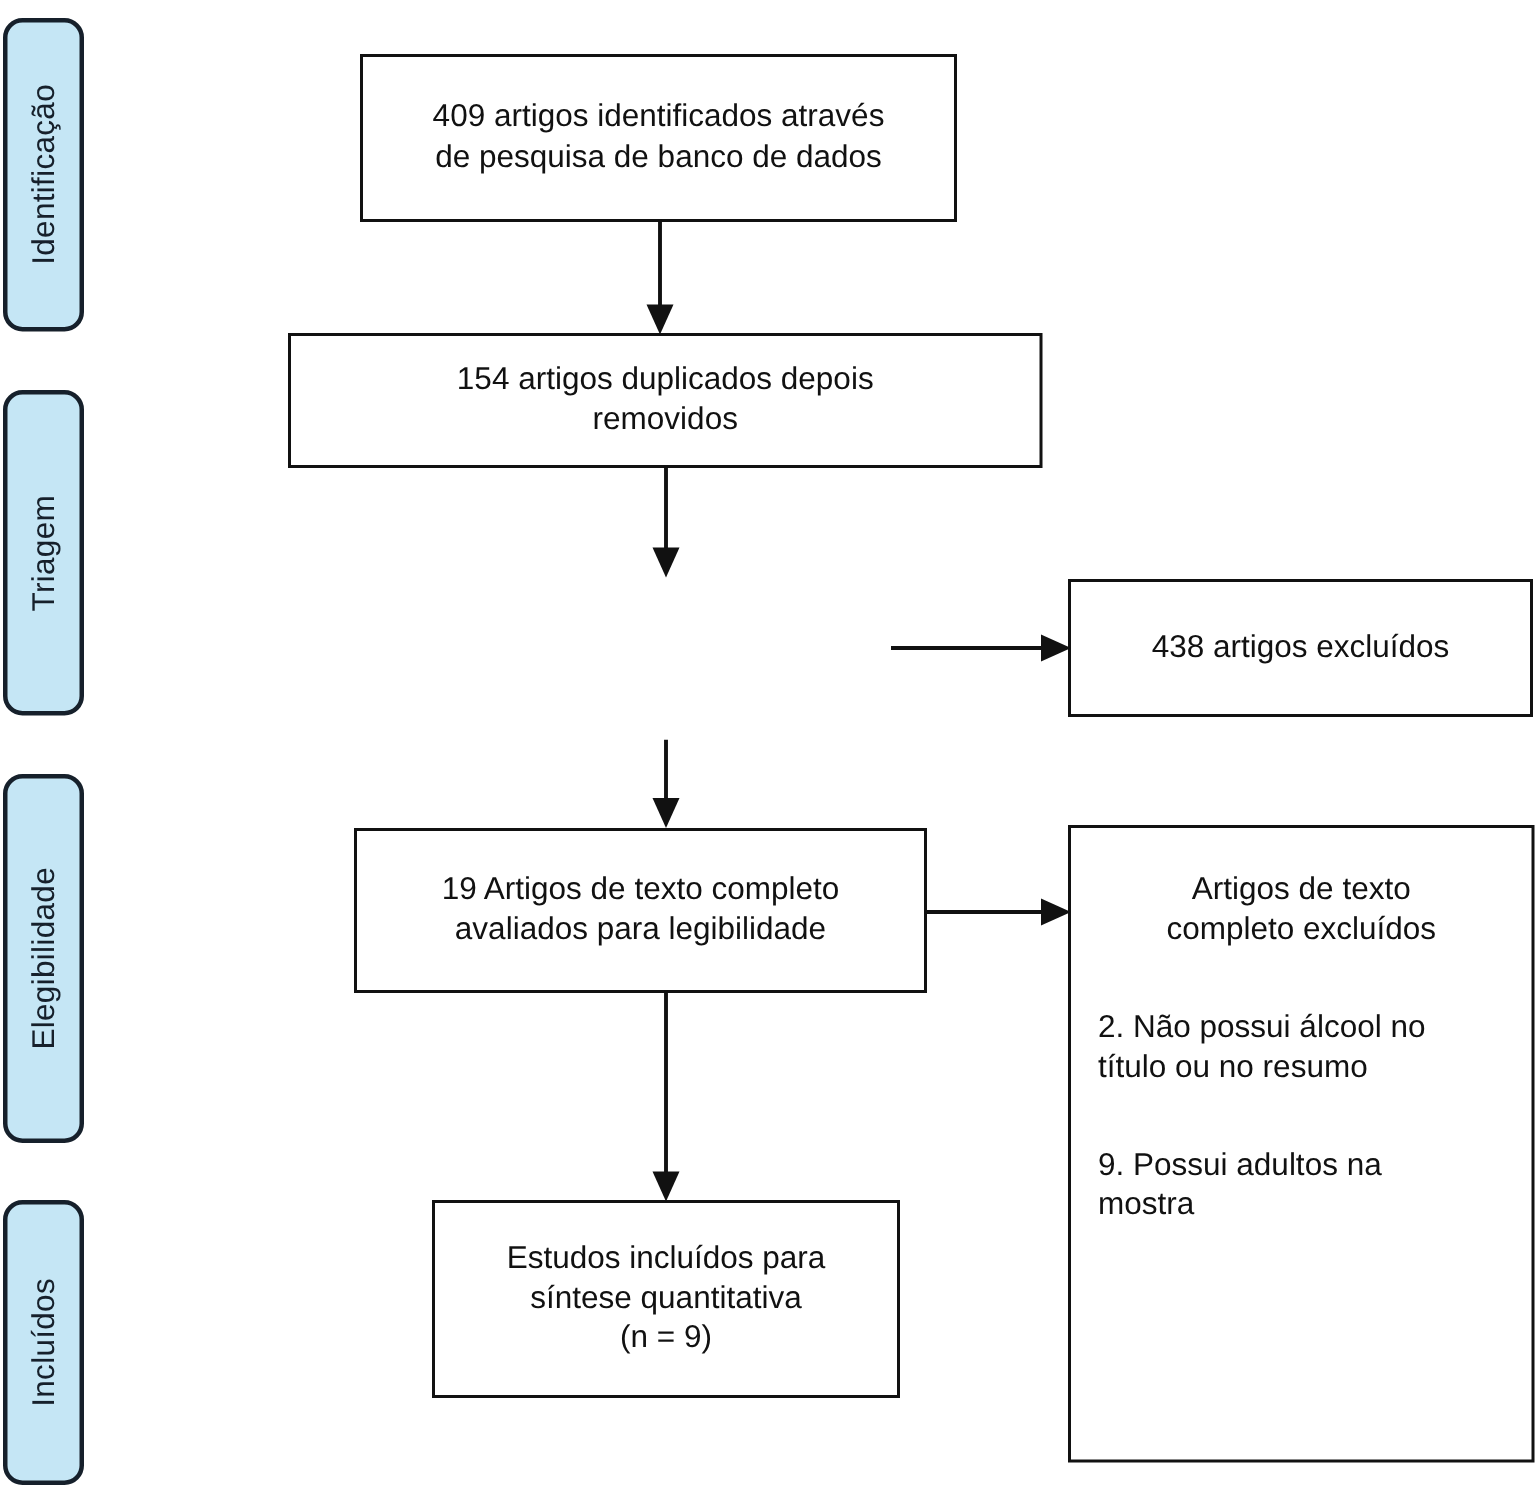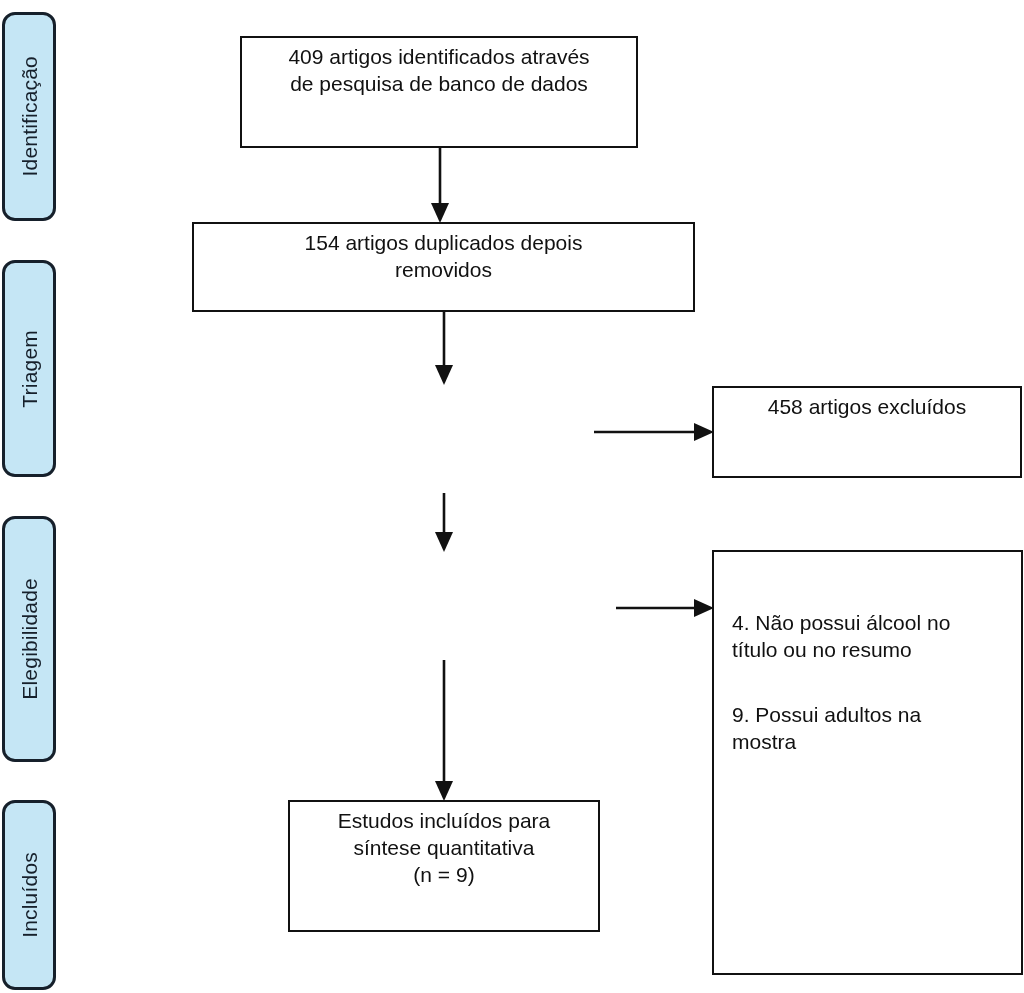--- a/index.html
+++ b/index.html
@@ -41,21 +41,21 @@
     line-height: 1;
   }
 
   
   .box {
     position: absolute;
     box-sizing: border-box;
     background: #ffffff;
     border: 2.5px solid #111111;
     display: flex;
-    align-items: flex-start;
+    align-items: center;
     justify-content: center;
     padding: 6px 10px;
   }
   .box-text {
     font-size: 21px;
     line-height: 1.28;
     text-align: center;
     color: #111111;
     white-space: pre-line;
   }
@@ -125,32 +125,38 @@
 de pesquisa de banco de dados</span>
   </div>
 
   <div class="box" style="left:192px; top:222px; width:503px; height:90px;">
     <span class="box-text">154 artigos duplicados depois
 removidos</span>
   </div>
 
 
   <div class="box" style="left:712px; top:386px; width:310px; height:92px;">
-    <span class="box-text">458 artigos excluídos</span>
+    <span class="box-text">438 artigos excluídos</span>
   </div>
 
+  <div class="box" style="left:236px; top:552px; width:382px; height:110px;">
+    <span class="box-text">19 Artigos de texto completo
+avaliados para legibilidade</span>
+  </div>
 
   <div class="box" style="left:288px; top:800px; width:312px; height:132px;">
     <span class="box-text">Estudos incluídos para
 síntese quantitativa
 (n = 9)</span>
   </div>
 
   <div class="panel" style="left:712px; top:550px; width:311px; height:425px;">
-    <p class="panel-reason">4. Não possui álcool no
+    <p class="panel-title">Artigos de texto
+completo excluídos</p>
+    <p class="panel-reason">2. Não possui álcool no
 título ou no resumo</p>
     <p class="panel-reason">9. Possui adultos na
 mostra</p>
   </div>
 
   <svg class="connector" style="left:420px; top:146px; width:40px; height:80px;" viewBox="0 0 40 80">
     <line x1="20" y1="0" x2="20" y2="62"></line>
     <polygon points="20,77 11,57 29,57"></polygon>
   </svg>
 

